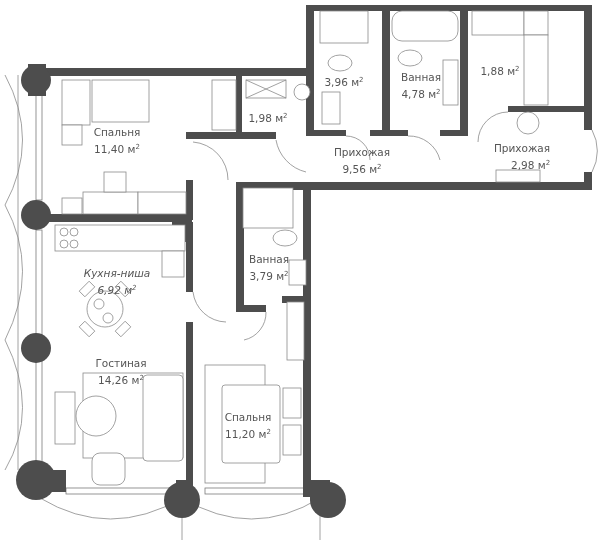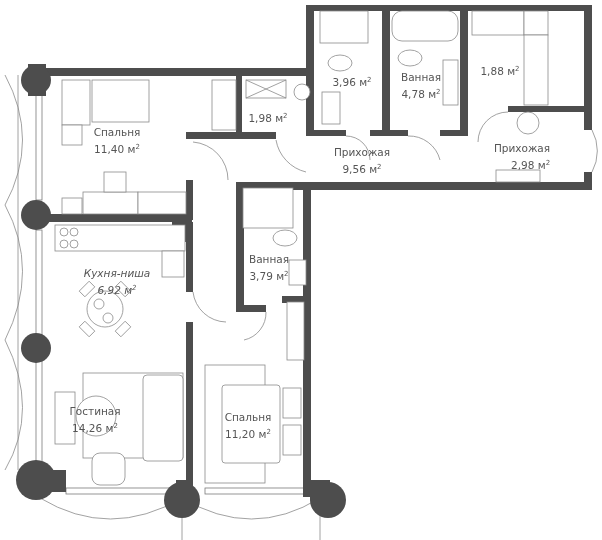--- a/index.html
+++ b/index.html
@@ -146,21 +146,21 @@
   </g>
 </svg>
 
 <div class="label" style="left:117px; top:127px;">
   <span>Спальня</span>
   <span class="area"><span>11,40</span> м<sup>2</sup></span>
 </div>
 <div class="label" style="left:268px; top:113px;">
   <span>1,98</span> м<sup>2</sup>
 </div>
-<div class="label" style="left:352px; top:77px;text-align:right;">
+<div class="label" style="left:344px; top:77px;text-align:right;">
   <span>3,96</span> м<sup>2</sup>
 </div>
 <div class="label" style="left:421px; top:72px;">
   <span>Ванная</span>
   <span class="area"><span>4,78</span> м<sup>2</sup></span>
 </div>
 <div class="label" style="left:500px; top:66px;">
   <span>1,88</span> м<sup>2</sup>
 </div>
 <div class="label" style="left:362px; top:147px;">
@@ -172,20 +172,20 @@
   <span class="area"><span>2,98</span> м<sup>2</sup></span>
 </div>
 <div class="label" style="left:117px; top:268px;font-style:italic;">
   <span>Кухня-ниша</span>
   <span class="area"><span>6,92</span> м<sup>2</sup></span>
 </div>
 <div class="label" style="left:269px; top:254px;">
   <span>Ванная</span>
   <span class="area"><span>3,79</span> м<sup>2</sup></span>
 </div>
-<div class="label" style="left:95px; top:358px;margin-top:48px;">
+<div class="label" style="left:121px; top:358px;">
   <span>Гостиная</span>
   <span class="area"><span>14,26</span> м<sup>2</sup></span>
 </div>
 <div class="label" style="left:248px; top:412px;">
   <span>Спальня</span>
   <span class="area"><span>11,20</span> м<sup>2</sup></span>
 </div>
 
 </body></html>

